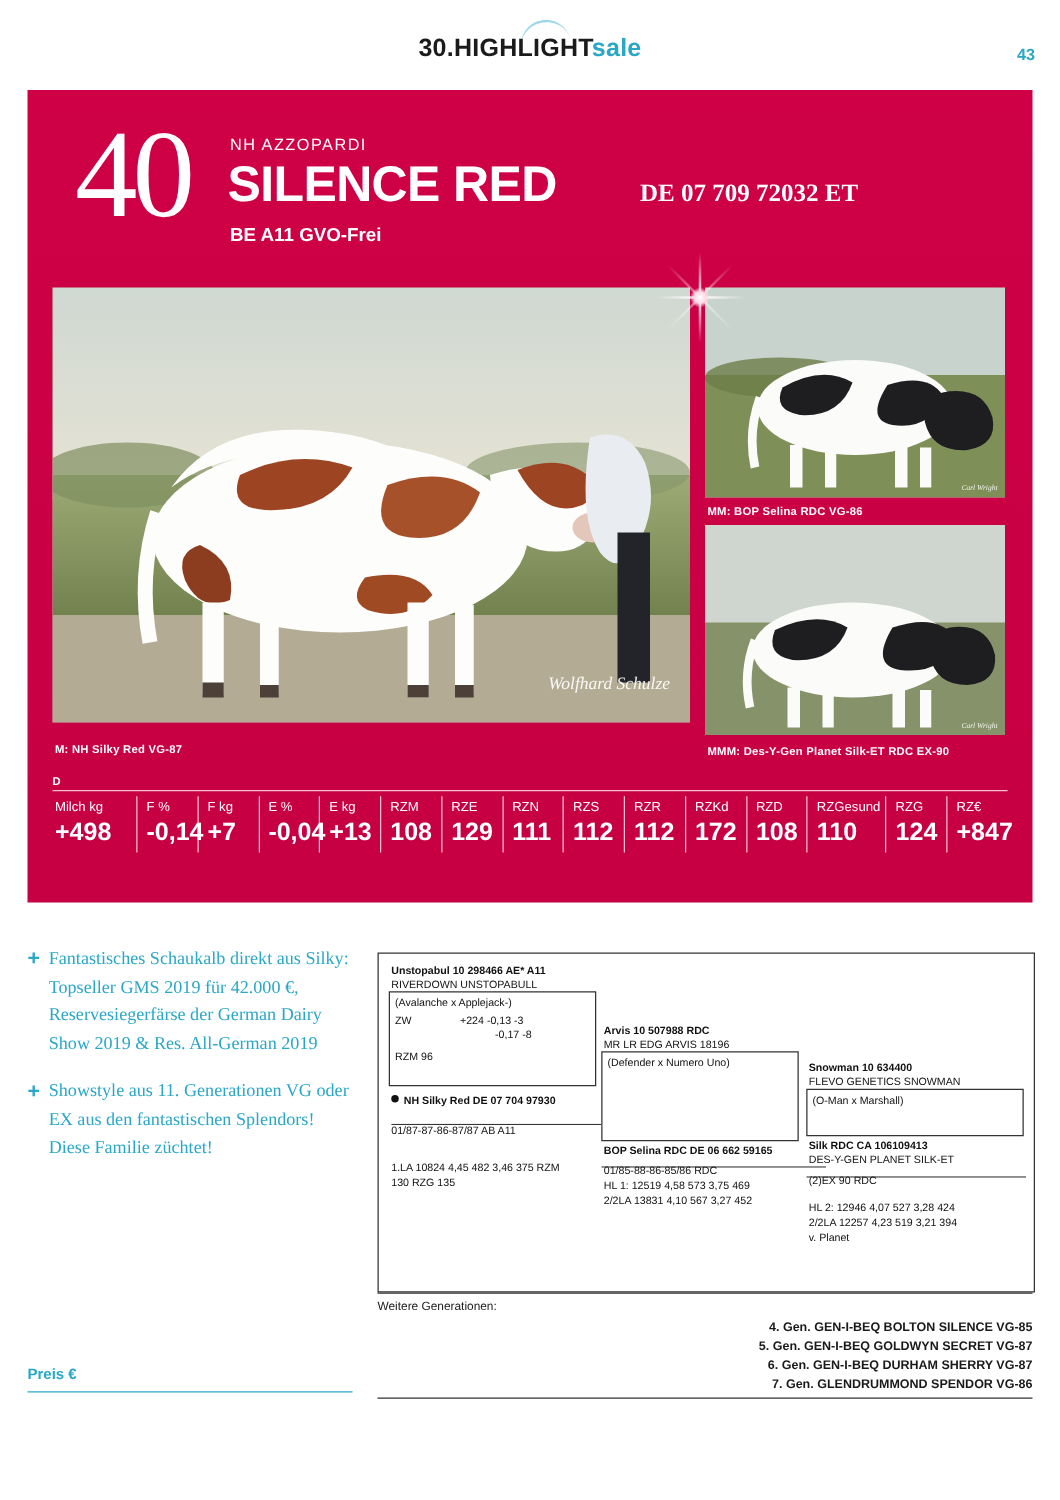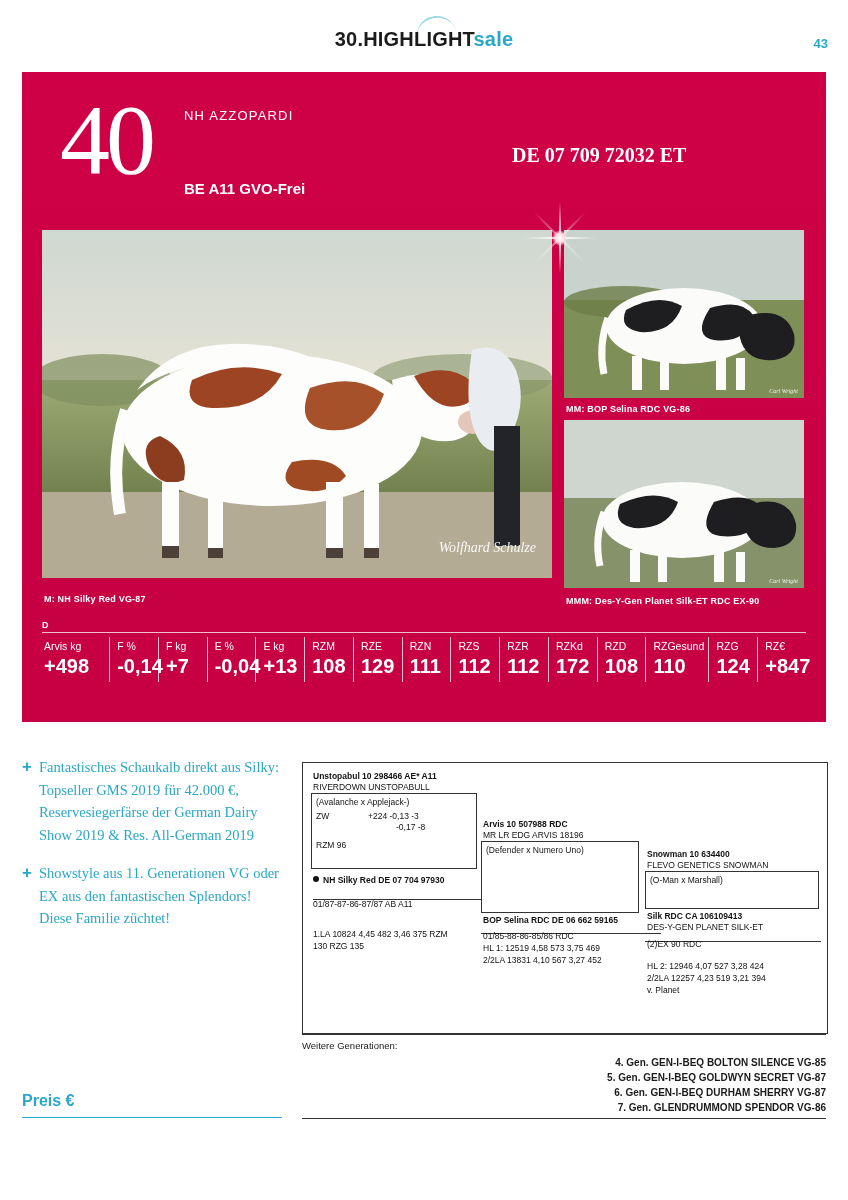--- a/index.html
+++ b/index.html
@@ -278,21 +278,21 @@
     font-family: "Liberation Serif", serif;
   }
 
   .price-wrap {
     position: absolute;
     left: 22px;
     top: 1092px;
     width: 260px;
   }
   .price-label {
-    font-size: 16px;
+    font-size: 12px;
     font-weight: bold;
     color: #2aa7c7;
     margin-bottom: 7px;
   }
   .price-line {
     height: 1px;
     background: #2aa7c7;
   }
 
   
@@ -366,20 +366,21 @@
   <div class="logo">
     <span class="num">30.</span><span class="hl">HIGHLIGHT</span><span class="sale">sale</span>
   </div>
   <div class="page-number">43</div>
 </div>
 
 <div class="red-panel">
 
   <div class="lot-number">40</div>
   <div class="sire-line">NH AZZOPARDI</div>
+  <div class="animal-name">SILENCE RED</div>
   <div class="animal-id">DE 07 709 72032 ET</div>
   <div class="animal-sub">BE A11 GVO-Frei</div>
 
 
   <div class="photo photo-main">
     <svg width="510" height="348" viewBox="0 0 510 348" preserveAspectRatio="none">
       <defs>
         <linearGradient id="skyg" x1="0" y1="0" x2="0" y2="1">
           <stop offset="0%" stop-color="#cfd8d2"></stop>
           <stop offset="100%" stop-color="#e7e3d4"></stop>
@@ -468,21 +469,21 @@
     <div class="ray d1"></div>
     <div class="ray d2"></div>
     <div class="core"></div>
   </div>
 
   <div class="dtable">
     <div class="d-letter">D</div>
     <div class="hline"></div>
     <div class="dt-row">
       <div class="dt-cell wide">
-        <div class="dt-head">Arvis kg</div>
+        <div class="dt-head">Milch kg</div>
         <div class="dt-val">+498</div>
       </div>
       <div class="dt-cell">
         <div class="dt-head">F %</div>
         <div class="dt-val">-0,14</div>
       </div>
       <div class="dt-cell">
         <div class="dt-head">F kg</div>
         <div class="dt-val">+7</div>
       </div>

